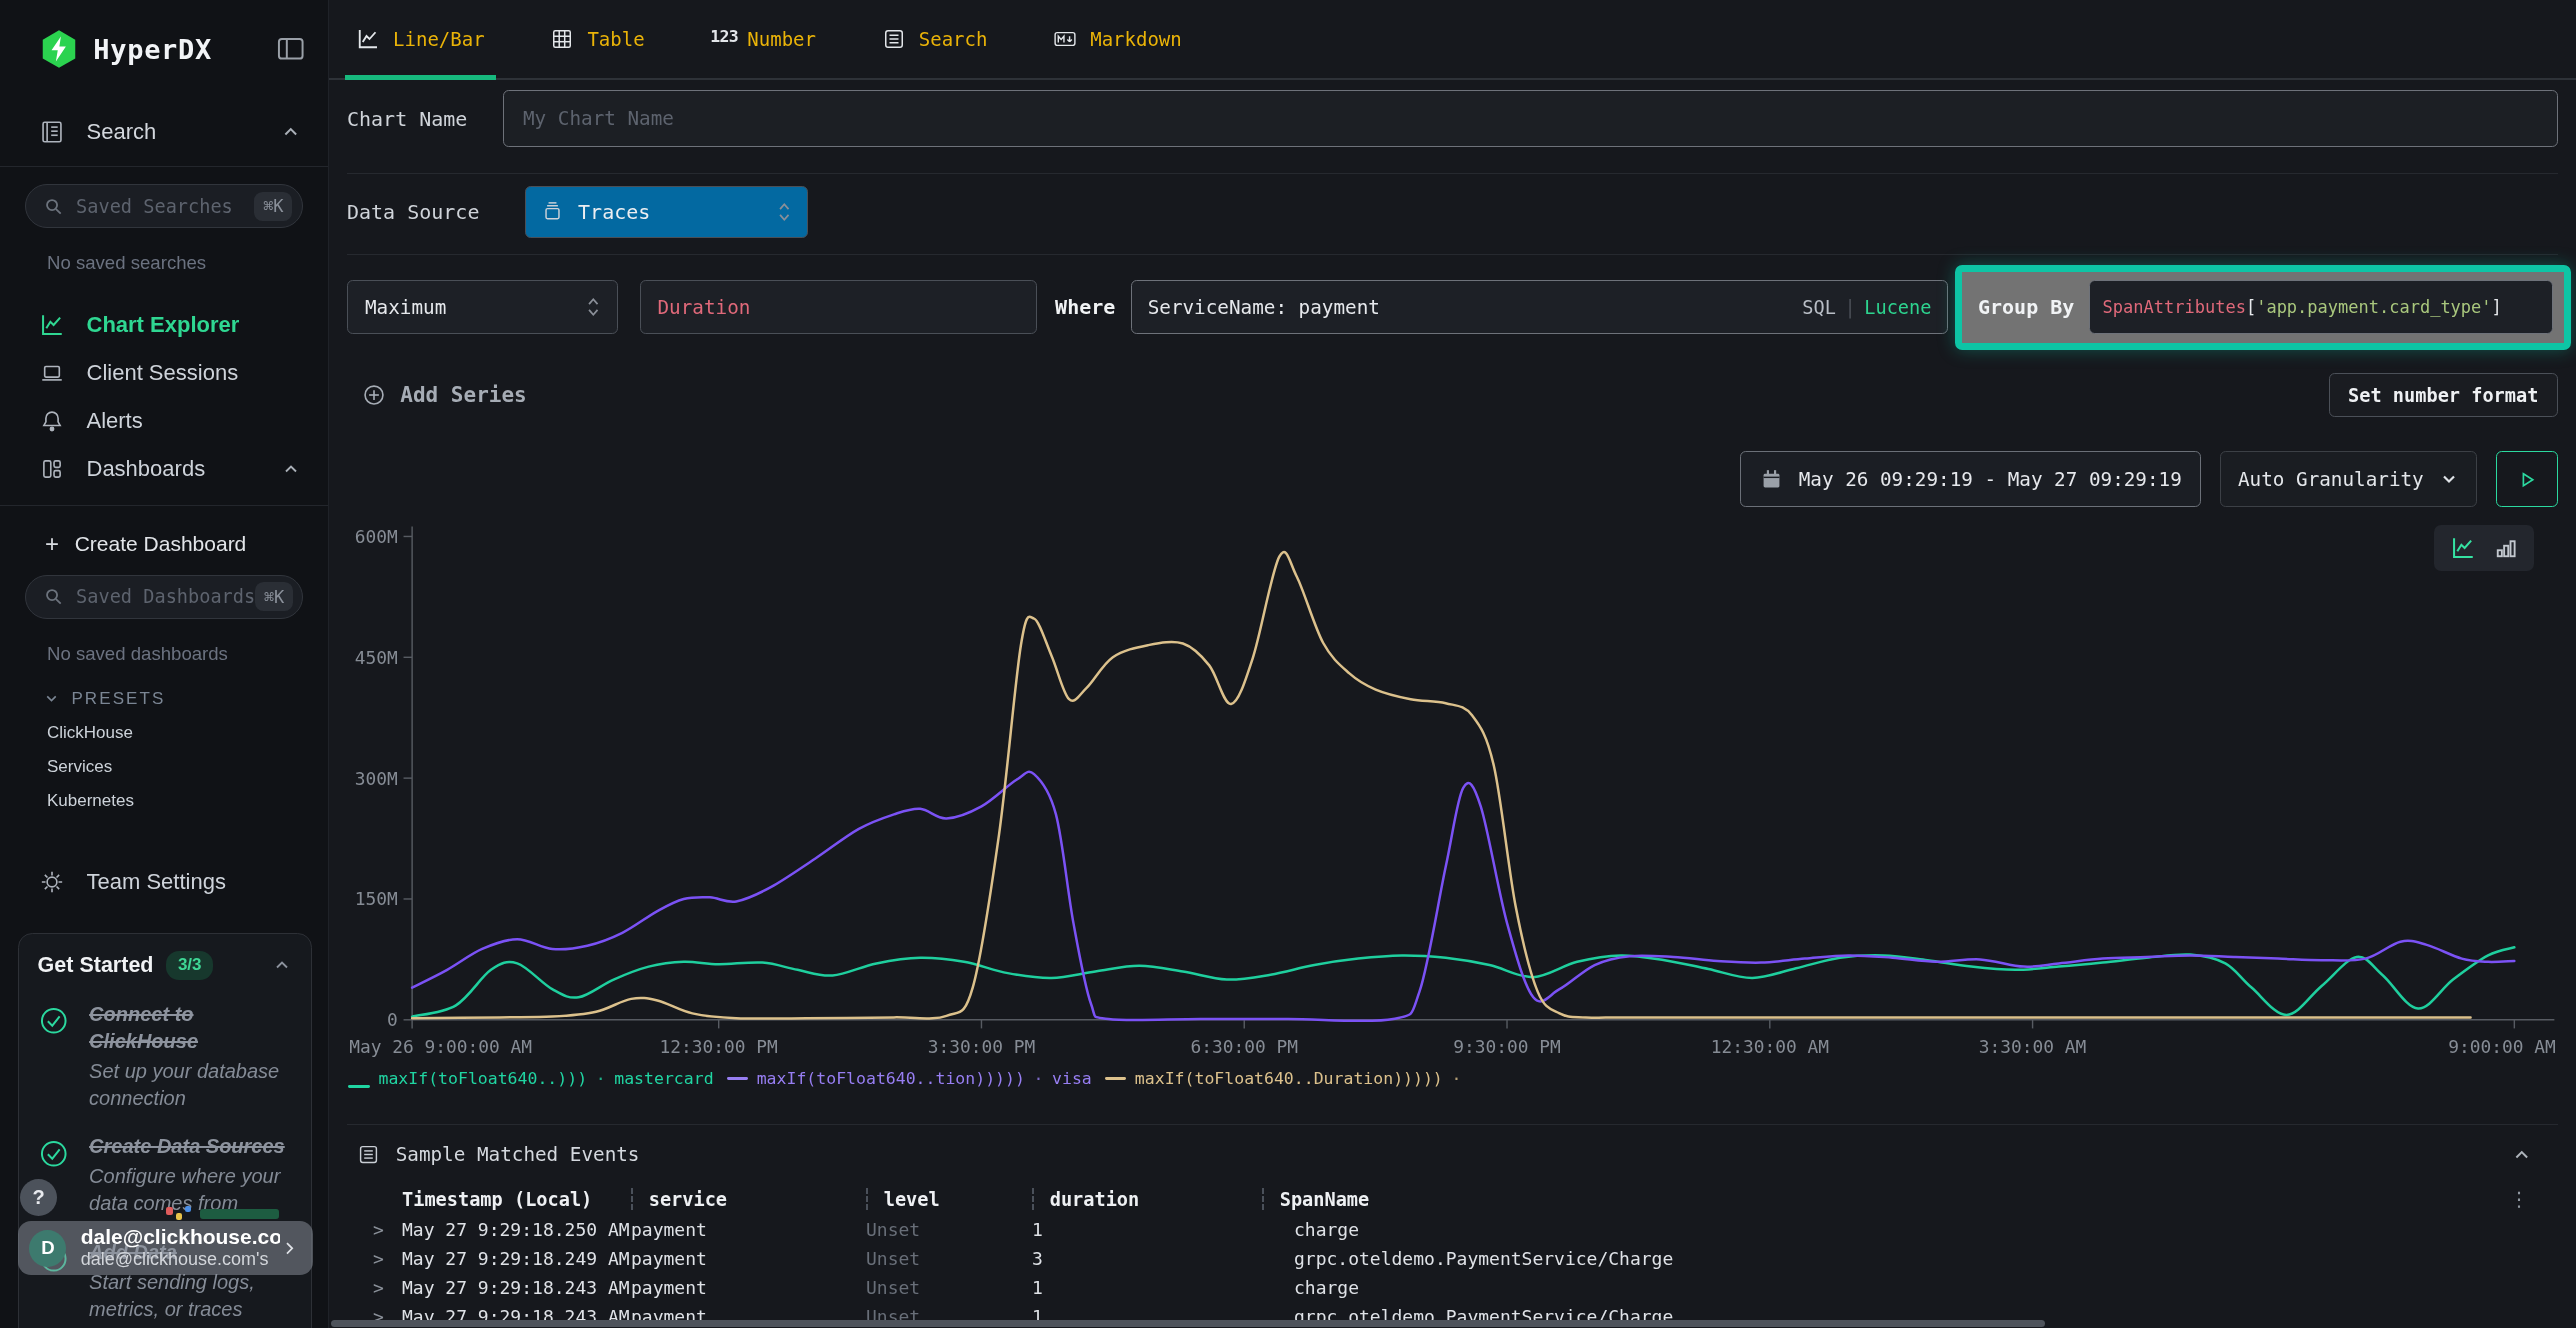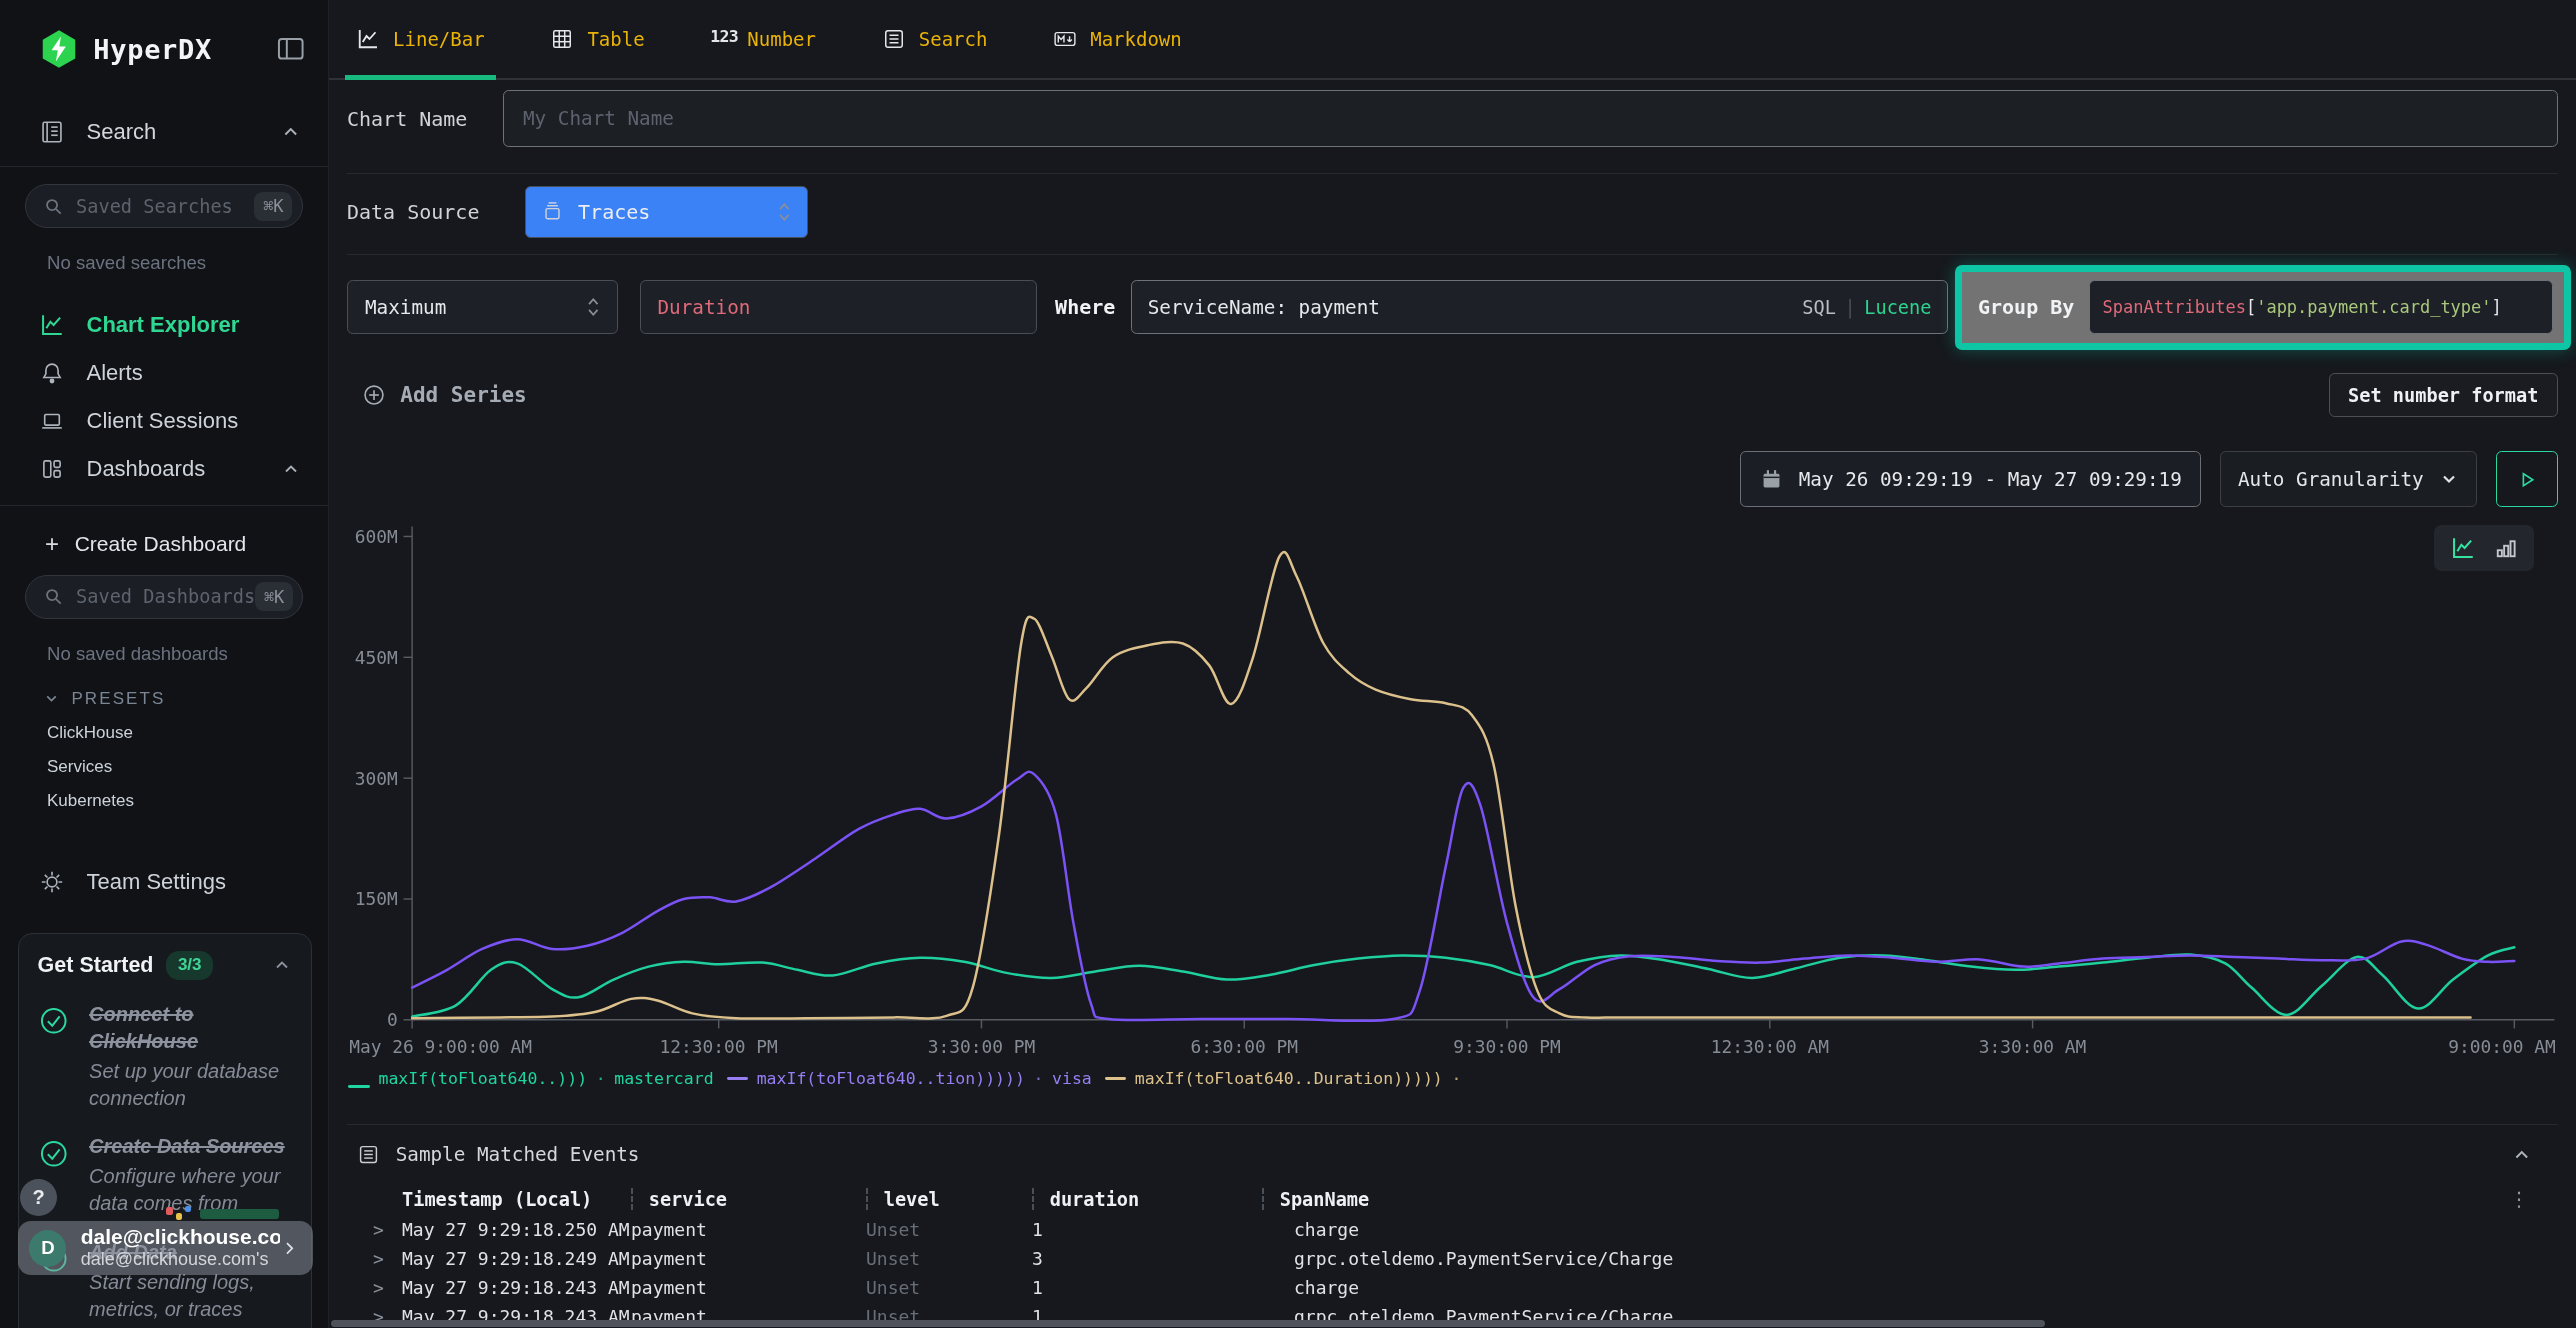--- a/index.html
+++ b/index.html
@@ -73,21 +73,21 @@
   .ico123 { font-family:"DejaVu Sans Mono", monospace; font-size:16.5px; font-weight:bold; color:#e3e6ea; letter-spacing:-0.7px; }
   .content { padding:0 18px; flex:1; min-width:0; }
   .divider { border-bottom:1.4px solid #26292f; }
   .d1 { margin-top:26px; } .d2 { margin-top:15.7px; } .d3 { margin-top:33px; }
   .frow { display:flex; align-items:center; }
   .row-name { margin-top:10px; height:57px; }
   .f-label { font-family:"DejaVu Sans Mono", monospace; font-size:20px; color:#d0d4da; white-space:nowrap; }
   .name-input { margin-left:36px; flex:1; height:57px; background:#1c1f24; border:1.4px solid #6e727a; border-radius:5.7px; color:#e3e6ea; font-family:"DejaVu Sans Mono", monospace; font-size:19.3px; padding:0 18.6px; outline:none; }
   .name-input::placeholder { color:#5d636e; }
   .row-source { margin-top:11.4px; height:53px; }
-  .src-select { margin-left:46px; width:283px; height:52px; background:#3b82f6; border:1.4px solid #4a4f57; border-radius:5.7px; display:flex; align-items:center; padding:0 14.3px; cursor:pointer; }
+  .src-select { margin-left:46px; width:283px; height:52px; background:#0369a1; border:1.4px solid #4a4f57; border-radius:5.7px; display:flex; align-items:center; padding:0 14.3px; cursor:pointer; }
   .src-select .db { width:23px; height:23px; color:#cfd3d9; flex:none; }
   .src-select .v { font-family:"DejaVu Sans Mono", monospace; font-size:20px; color:#eceef1; margin-left:14.3px; }
   .updown { margin-left:auto; color:#8a8f98; width:18.6px; height:24px; flex:none; }
   .row-series { margin-top:5.7px; height:93px; margin-right:-13px; }
   .agg-select { width:271px; height:54px; background:#1d2026; border:1.4px solid #4a4f57; border-radius:5.7px; display:flex; align-items:center; padding:0 14.3px 0 17px; cursor:pointer; }
   .agg-select .v { font-family:"DejaVu Sans Mono", monospace; font-size:19.3px; color:#e6e8ec; }
   .field-box { width:397px; height:54px; margin-left:21.5px; background:#1d2026; border:1.4px solid #4a4f57; border-radius:5.7px; display:flex; align-items:center; padding:0 17px; cursor:text; }
   .field-box .v { font-family:"DejaVu Sans Mono", monospace; font-size:19.3px; color:#e0697a; }
   .where-label { font-family:"DejaVu Sans Mono", monospace; font-size:20px; font-weight:bold; color:#f1f3f5; margin:0 15.7px 0 18.6px; }
   .where-box { flex:1; min-width:0; height:54px; background:#1d2026; border:1.4px solid #6e727a; border-radius:5.7px; display:flex; align-items:center; padding:0 15.7px; cursor:text; }
@@ -202,34 +202,34 @@
             <svg class="icon-svg" viewBox="0 0 32 32" fill="none" stroke="currentColor" stroke-width="2.5">
               <path d="M5 4 v23 h23"></path>
               <polyline points="9,20 14,12 18,16 26,7"></polyline>
             </svg>
           </span>
           <span class="nl">Chart Explorer</span>
         </div>
         <div class="nav-item">
           <span class="ni">
             <svg class="icon-svg" viewBox="0 0 32 32" fill="none" stroke="currentColor" stroke-width="2">
-              <path d="M16 5 a7.5 7.5 0 0 1 7.5 7.5 v4.5 l2.5 4.5 h-20 l2.5 -4.5 v-4.5 A7.5 7.5 0 0 1 16 5 z"></path>
-              <circle cx="16" cy="25.8" r="2" fill="currentColor"></circle>
-            </svg>
-          </span>
-          <span class="nl">Alerts</span>
+              <rect x="7" y="8" width="18" height="13" rx="1.5"></rect>
+              <line x1="4" y1="24.5" x2="28" y2="24.5"></line>
+            </svg>
+          </span>
+          <span class="nl">Client Sessions</span>
         </div>
         <div class="nav-item">
           <span class="ni">
             <svg class="icon-svg" viewBox="0 0 32 32" fill="none" stroke="currentColor" stroke-width="2">
-              <rect x="7" y="8" width="18" height="13" rx="1.5"></rect>
-              <line x1="4" y1="24.5" x2="28" y2="24.5"></line>
-            </svg>
-          </span>
-          <span class="nl">Client Sessions</span>
+              <path d="M16 5 a7.5 7.5 0 0 1 7.5 7.5 v4.5 l2.5 4.5 h-20 l2.5 -4.5 v-4.5 A7.5 7.5 0 0 1 16 5 z"></path>
+              <circle cx="16" cy="25.8" r="2" fill="currentColor"></circle>
+            </svg>
+          </span>
+          <span class="nl">Alerts</span>
         </div>
         <div class="nav-item">
           <span class="ni">
             <svg class="icon-svg" viewBox="0 0 32 32" fill="none" stroke="currentColor" stroke-width="2">
               <rect x="6" y="6" width="8.5" height="20" rx="2"></rect>
               <rect x="18.5" y="6" width="7.5" height="8" rx="2"></rect>
               <rect x="18.5" y="18" width="7.5" height="8" rx="2"></rect>
             </svg>
           </span>
           <span class="nl">Dashboards</span>

